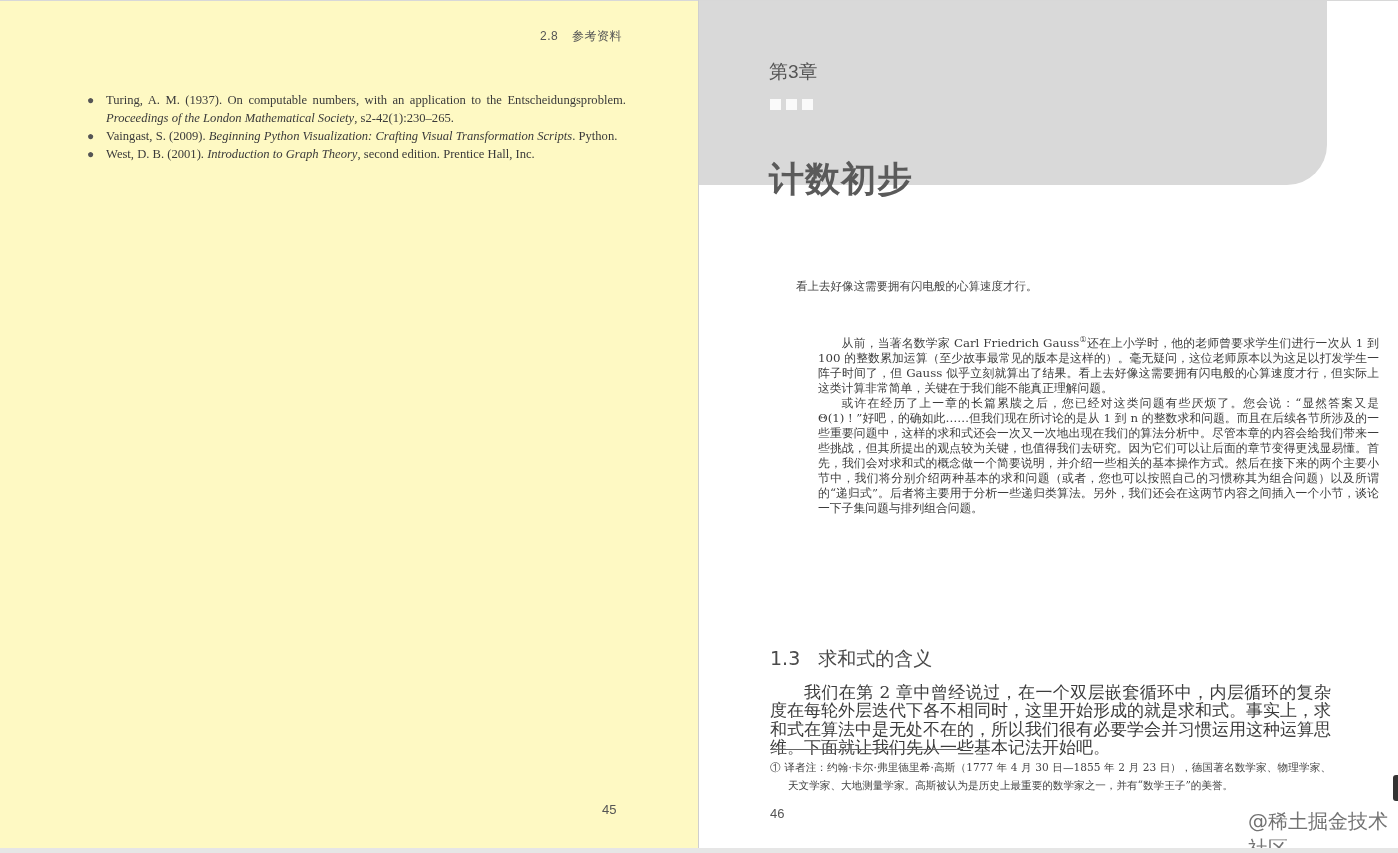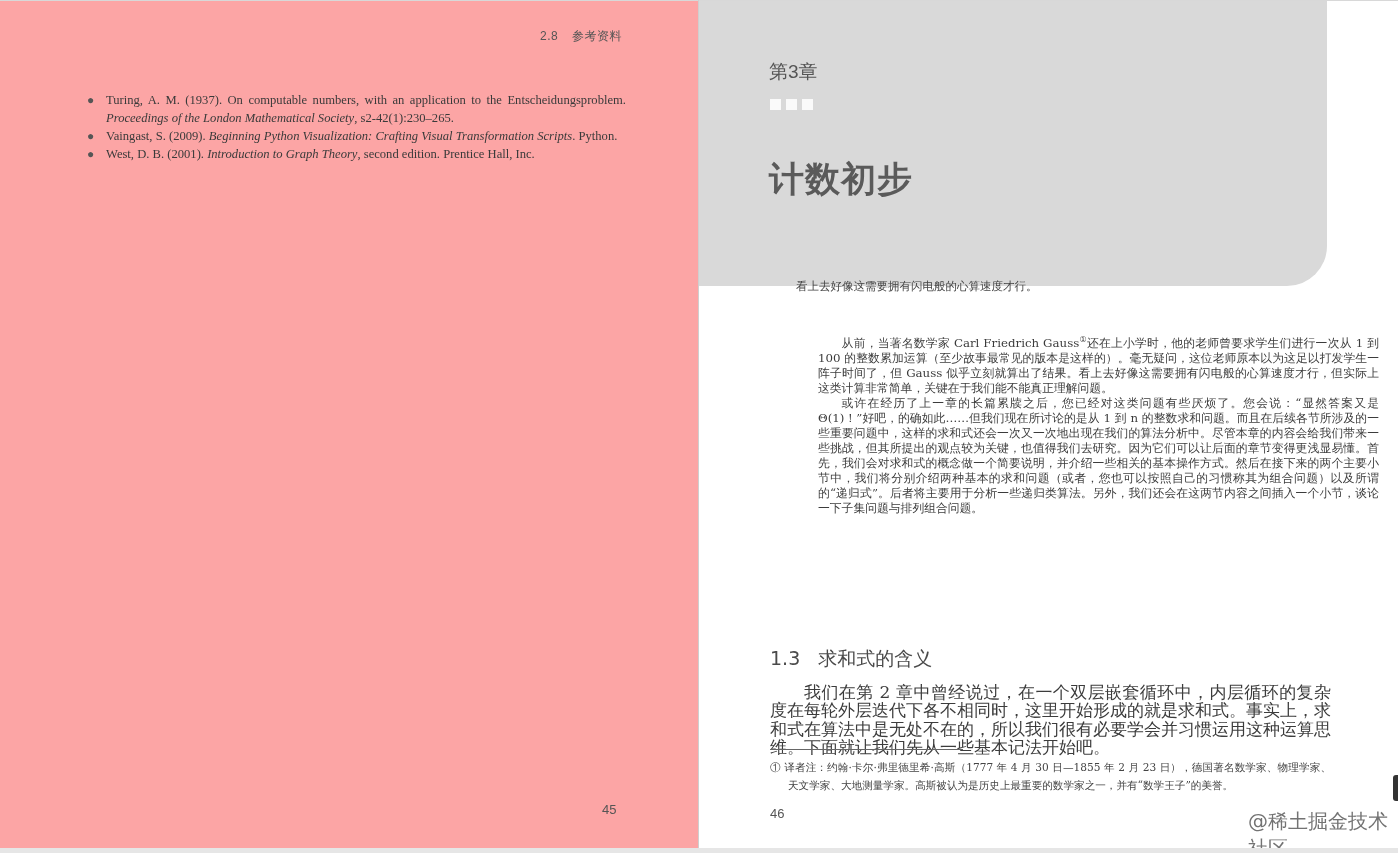--- a/index.html
+++ b/index.html
@@ -4,33 +4,33 @@
   <style>
     * { box-sizing: border-box; margin: 0; padding: 0; }
     html, body { width: 1398px; height: 853px; overflow: hidden; background: #ffffff; }
     body { position: relative; font-family: "DejaVu Serif", "Liberation Serif", serif; color: #333; }
 
     .spread { position: absolute; left: 0; top: 0; width: 1398px; height: 853px; }
     .top-edge { position: absolute; left: 0; top: 0; width: 1398px; height: 1px; background: #d8d8d8; }
     .bottom-bar { position: absolute; left: 0; top: 848px; width: 1398px; height: 5px; background: #e6e6e6; }
 
     
-    .page-left { position: absolute; left: 0; top: 1px; width: 698px; height: 847px; background: #fca5a5; }
+    .page-left { position: absolute; left: 0; top: 1px; width: 698px; height: 847px; background: #fef9c3; }
     .page-divider { position: absolute; left: 698px; top: 0; width: 1px; height: 853px; background: #cfcfcf; }
     .running-head { position: absolute; right: 76px; top: 27px; font-family: "Liberation Sans", "DejaVu Sans", sans-serif; font-size: 12px; color: #555; letter-spacing: 0.5px; }
     .running-head .sec { margin-right: 10px; }
     .refs { position: absolute; left: 86px; top: 90px; width: 540px; list-style: none; }
     .refs li { position: relative; padding-left: 20px; font-family: "Liberation Serif", serif; font-size: 12.6px; line-height: 18px; color: #3a3a3a; text-align: justify; }
     .refs li .bullet { position: absolute; left: 1px; top: 0; font-size: 12px; color: #555; }
     .refs li i { font-style: italic; }
     .page-num-left { position: absolute; left: 602px; top: 801px; font-family: "Liberation Sans", sans-serif; font-size: 13px; color: #555; }
 
     
     .page-right { position: absolute; left: 699px; top: 1px; width: 699px; height: 847px; background: #fff; }
-    .chapter-banner { position: absolute; left: 0; top: 0; width: 628px; height: 285px; background: #d9d9d9; border-bottom-right-radius: 40px; text-align: right; }
+    .chapter-banner { position: absolute; left: 0; top: 0; width: 628px; height: 184px; background: #d9d9d9; border-bottom-right-radius: 40px; text-align: right; }
     .chapter-label { position: absolute; left: 70px; top: 58px; font-family: "Liberation Sans", "DejaVu Sans", sans-serif; font-size: 19px; color: #555; }
     .chapter-squares { position: absolute; left: 71px; top: 98px; display: flex; gap: 5px; }
     .chapter-squares span { width: 11px; height: 11px; background: #fafafa; display: block; }
     .chapter-title { position: absolute; left: 70px; top: 155px; font-family: "DejaVu Sans", "Liberation Sans", sans-serif; font-weight: bold; font-size: 35px; color: #5a5a5a; letter-spacing: 1px; }
 
     .epigraph { position: absolute; left: 97px; top: 276px; width: 535px; font-size: 11.5px; color: #444; }
     .epigraph .quote { display: block; line-height: 18px; }
     .epigraph .attrib { display: block; text-align: right; line-height: 18px; margin-top: 1px; }
 
     .body-text { position: absolute; left: 71px; top: 331px; width: 561px; font-family: "DejaVu Serif", serif; font-size: 11.8px; line-height: 15px; color: #3c3c3c; text-align: justify; margin-left: 48px; }

